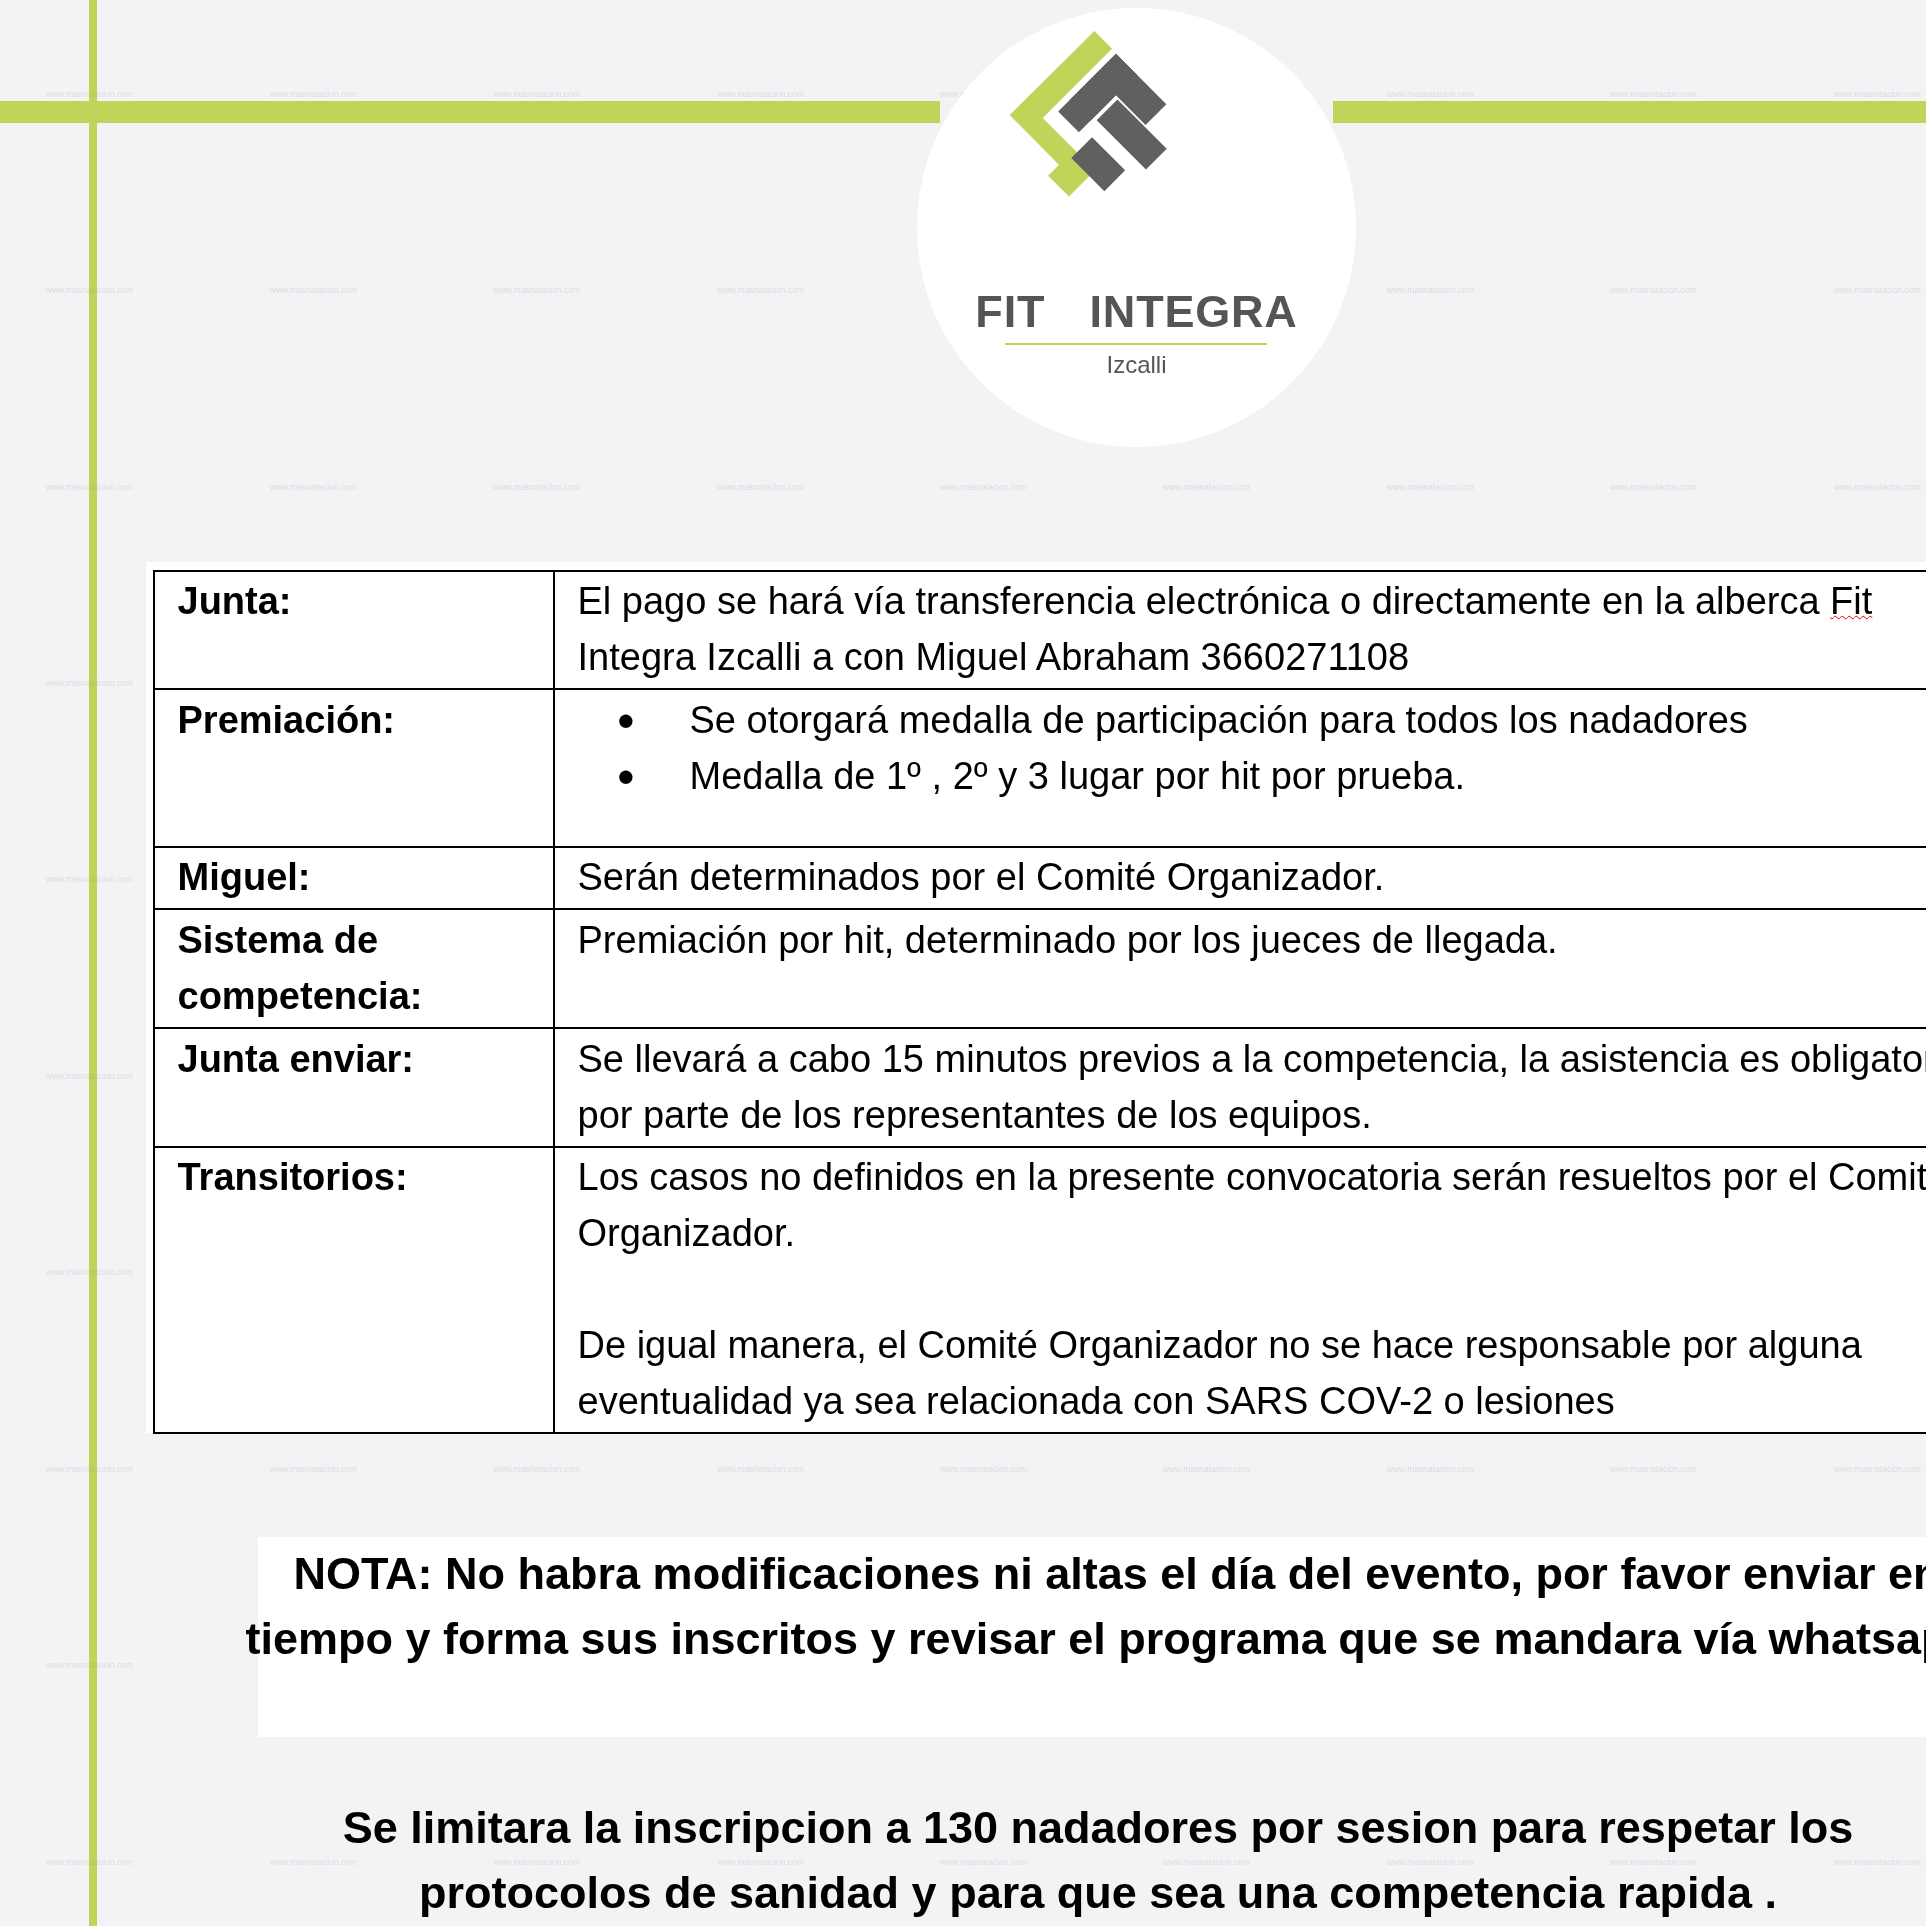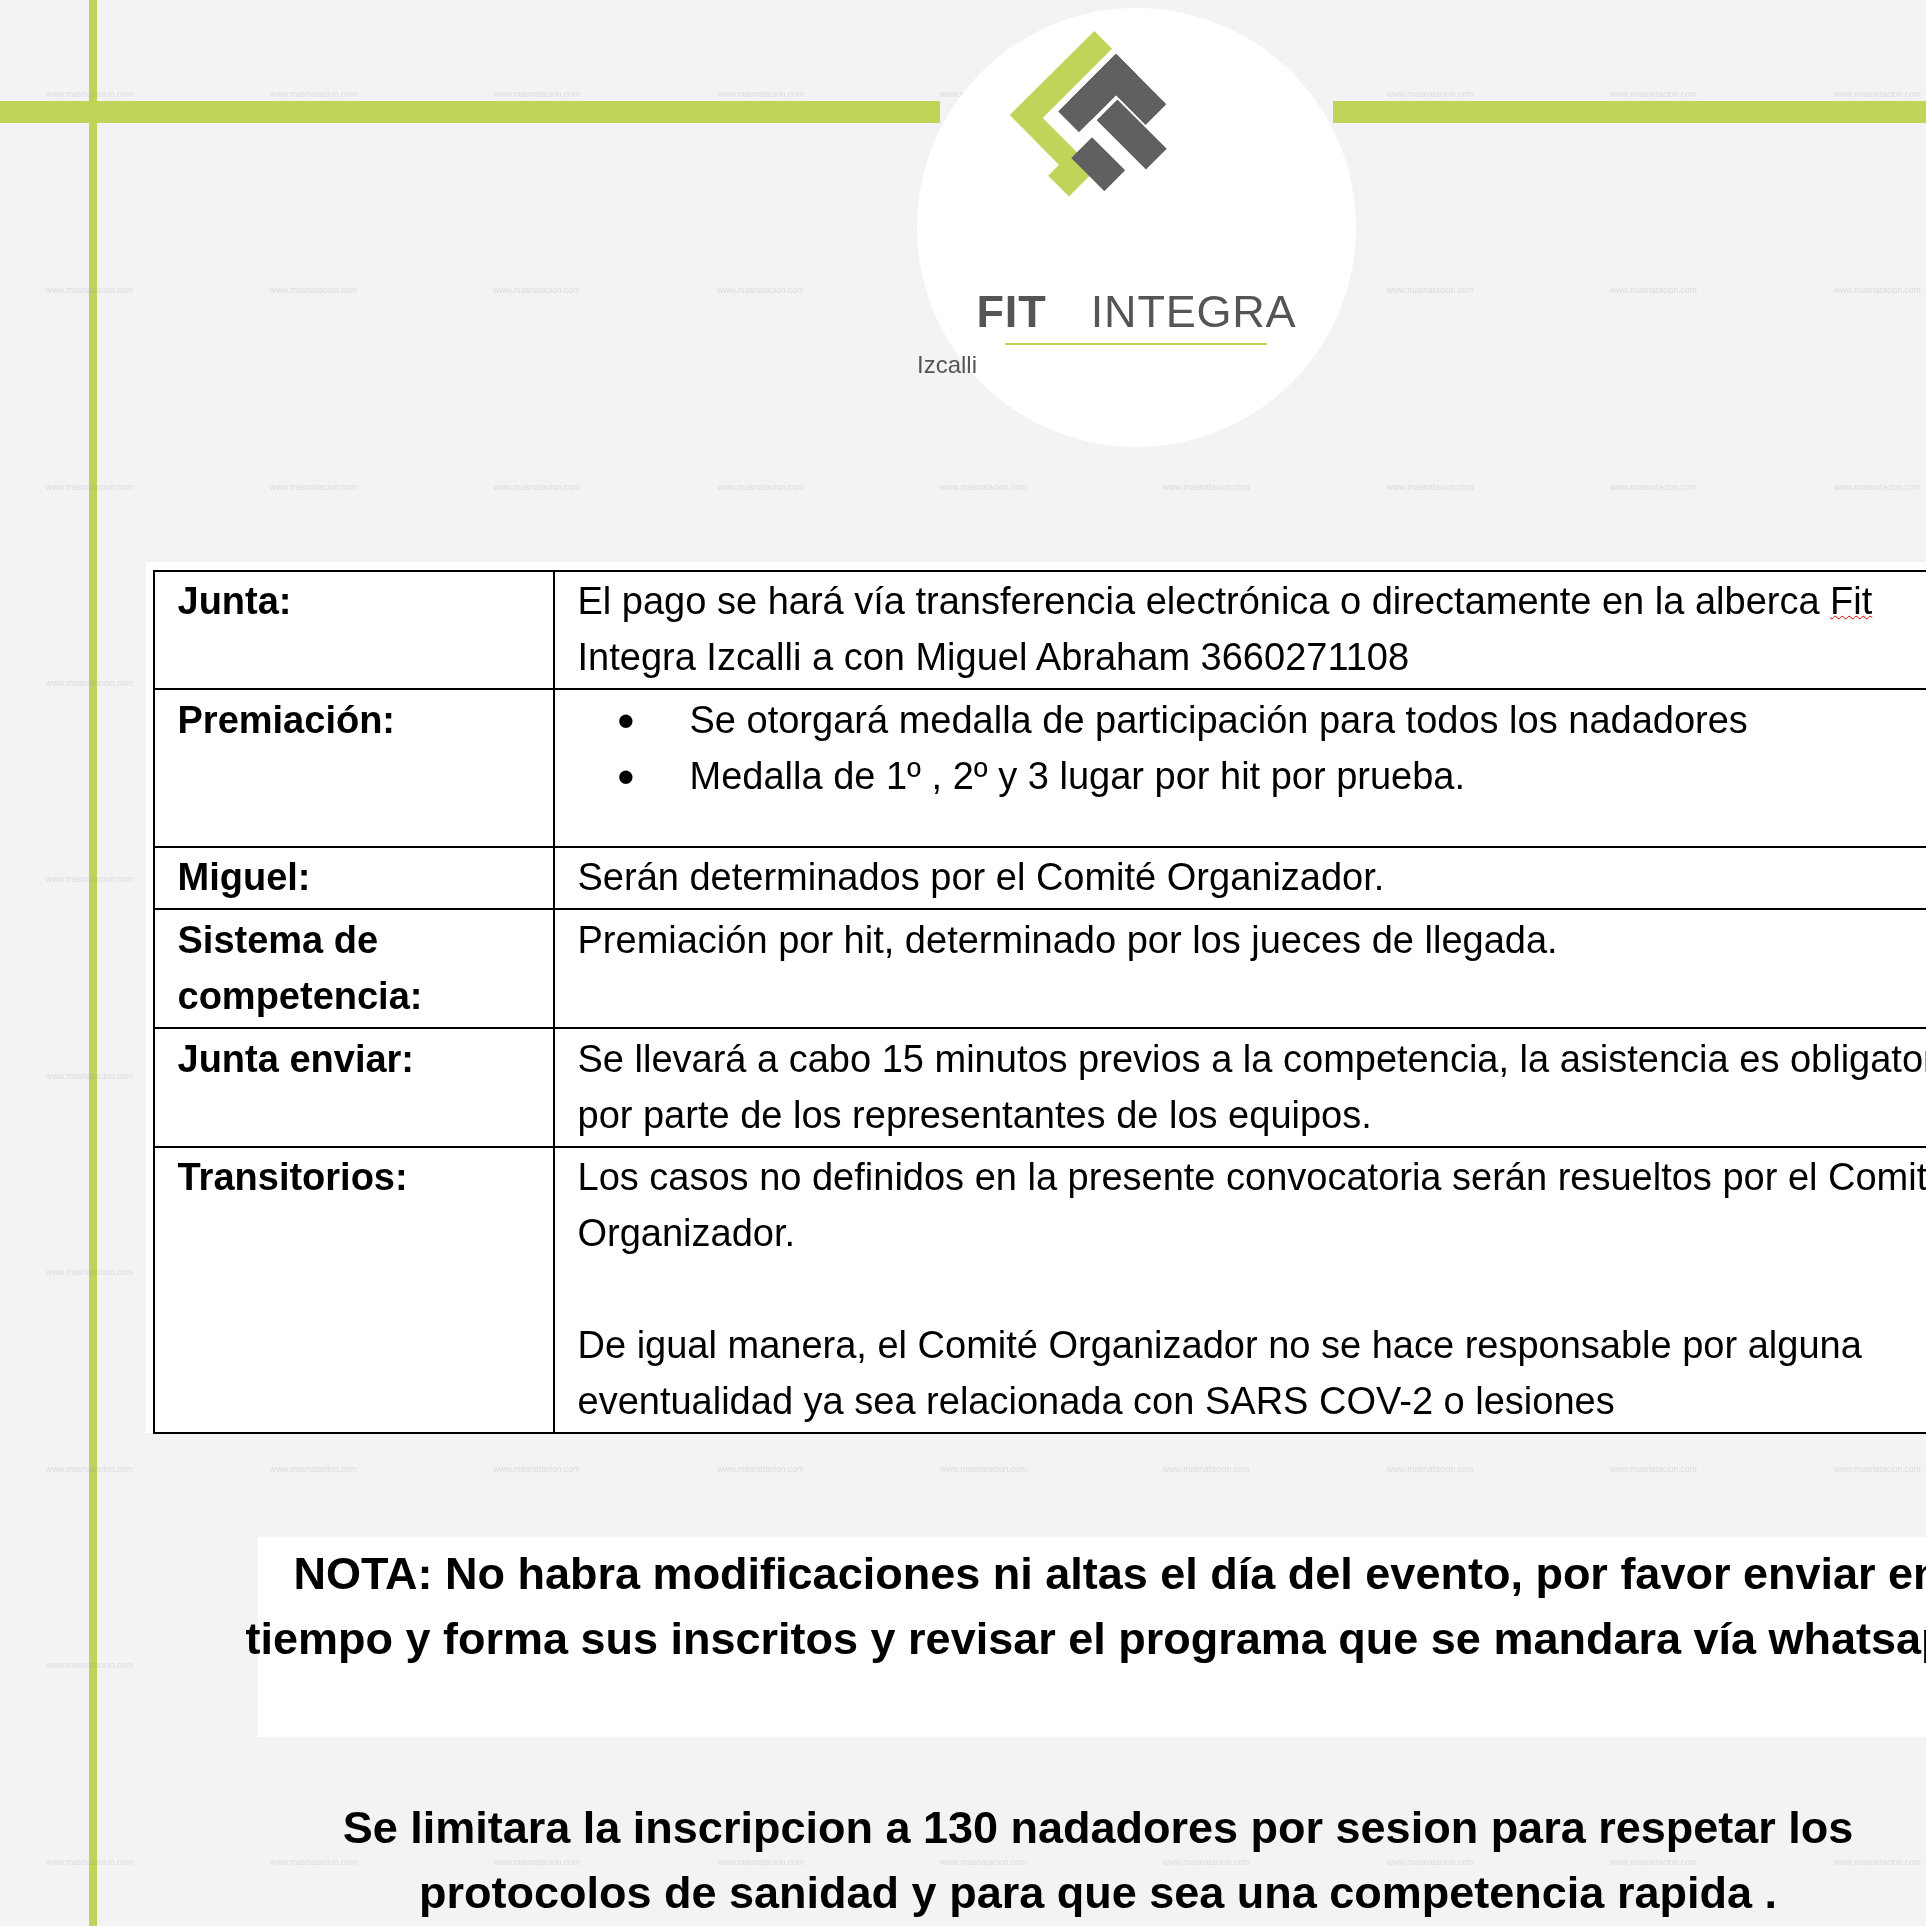--- a/index.html
+++ b/index.html
@@ -15,24 +15,24 @@
   .logo-circle {
     position:absolute; left:917px; top:7.7px; width:439px; height:439px;
     border-radius:50%; background:#fff;
   }
   .logo-mark { position:absolute; left:975px; top:31px; width:308px; height:231px; }
   .logo-word {
     position:absolute; left:917px; top:289px; width:439px; text-align:center;
     font-size:45px; color:#555; letter-spacing:0.8px; line-height:1;
   }
   .logo-word b { font-weight:bold; }
-  .logo-word span.thin { font-weight:normal;margin-left:31px; }
+  .logo-word span.thin { font-weight:bold;margin-left:31px; }
   .logo-rule { position:absolute; left:1005px; top:343px; width:262px; height:2.3px; background:#c0d45a; }
   .logo-sub {
-    position:absolute; left:917px; top:351px; width:439px; 
+    position:absolute; left:917px; top:351px; width:439px; text-align:center;
     font-size:24px; color:#555;
   }
   .table-wrap {
     position:absolute; left:146px; top:562px; width:1895px; height:871px; background:#fff;
   }
   table.info {
     position:absolute; left:6.5px; top:7.7px; width:1884px; border-collapse:collapse;
     font-size:38px; line-height:56px;
   }
   table.info td { border:2.3px solid #000; vertical-align:top; padding:1.5px 23px 3.1px 23px; }

